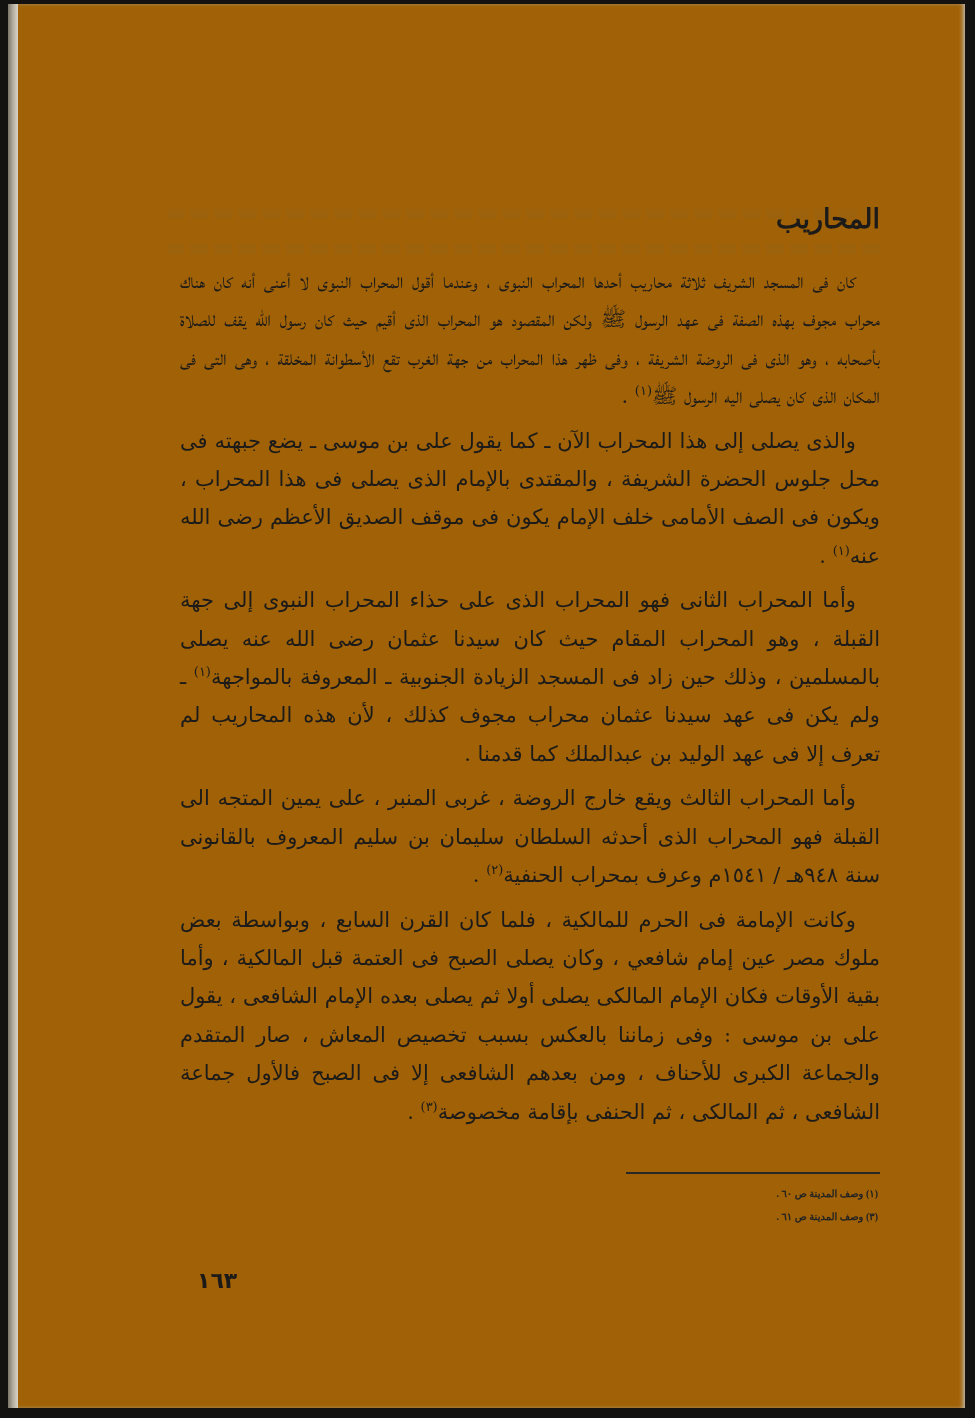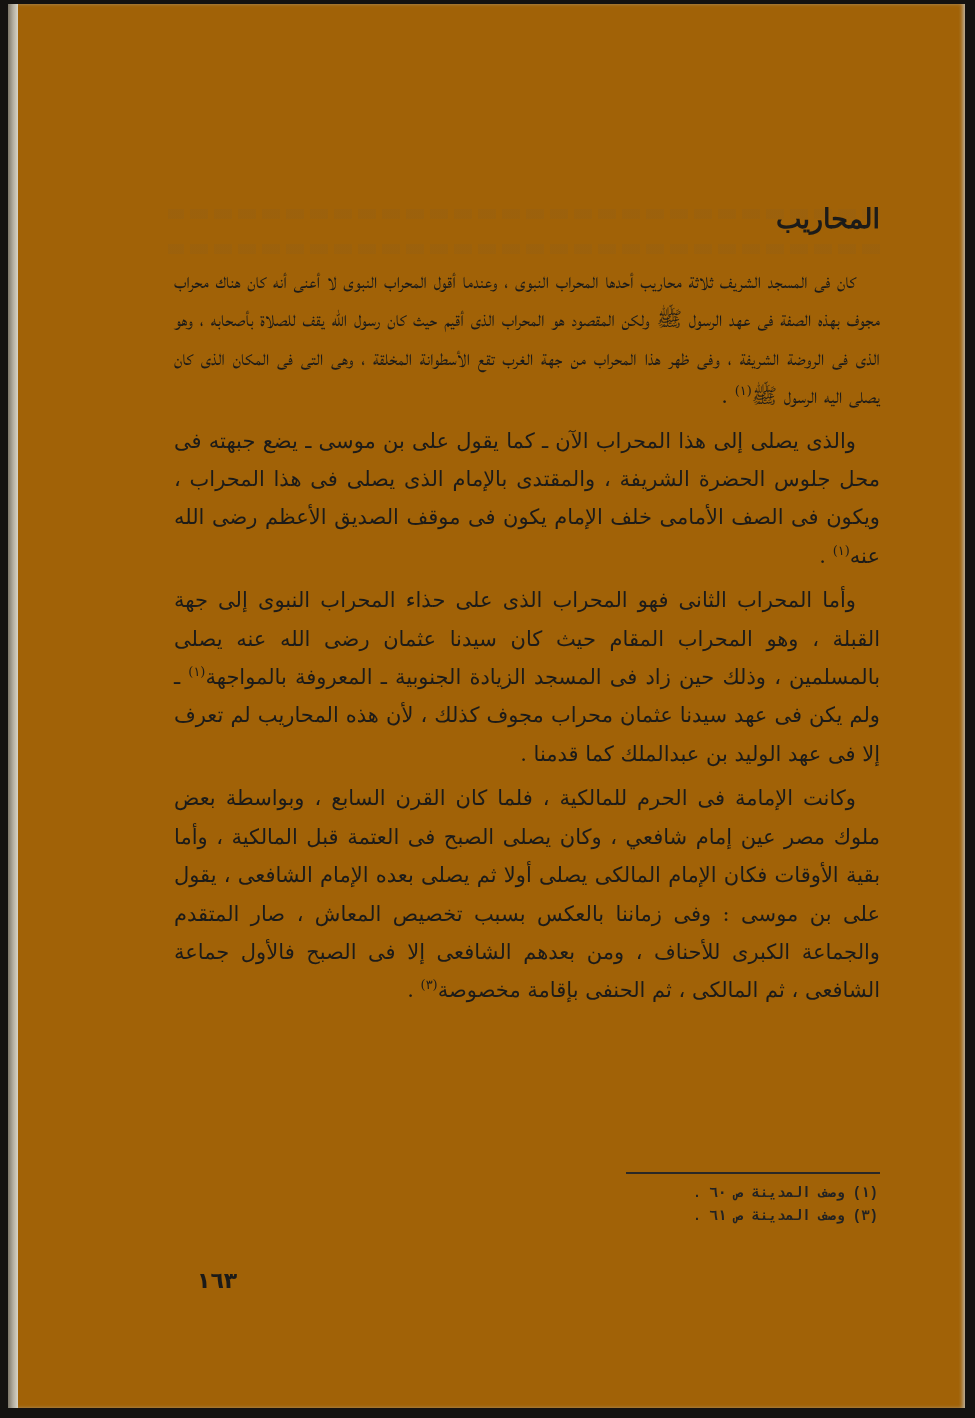--- a/index.html
+++ b/index.html
@@ -17,30 +17,30 @@
   }
   .content {
     position:absolute; left:160px; top:196px; width:712px;
     direction:rtl; text-align:justify; color:#1c1b19;
     font-family:"DejaVu Serif", serif;
   }
   .heading {
     font-size:27px; font-weight:bold; margin:0 0 24px 0; line-height:38px;
   }
   .para {
-    font-size:21px; line-height:38.4px; margin:0 0 6px 6px; text-indent:24px;
+    font-size:21px; line-height:38.4px; margin:0 0 6px 12px; text-indent:24px;
     text-align-last:right;
   }
   .fn-ref { font-size:13px; vertical-align:super; line-height:0; }
   .footnote-rule {
     position:absolute; left:618px; top:1168px; width:254px; height:2px; background:#2a2826;
   }
   .footnotes {
     position:absolute; left:560px; top:1178px; width:310px; direction:rtl; text-align:right;
-    font-family:Liberation Mono, monospace; font-size:14px; font-weight:bold; color:#222;
+    font-family:Liberation Serif, serif; font-size:10px; font-weight:bold; color:#222;
     line-height:23px;
   }
   .footnote { margin:0; }
   .page-number {
     position:absolute; left:166px; top:1264px; direction:rtl;
     font-family:"DejaVu Sans", sans-serif; font-size:22px; font-weight:bold; color:#1b1a18;margin-left:23px;
   }
   .bleed {
     position:absolute; left:160px; width:712px; height:10px; opacity:0.06;
     background:repeating-linear-gradient(to left,#555 0 18px,transparent 18px 24px);
@@ -57,20 +57,21 @@
 
   <div class="content">
     <h1 class="heading">المحاريب</h1>
 
     <p class="para"><span>كان فى المسجد الشريف ثلاثة محاريب أحدها المحراب النبوى ، وعندما أقول المحراب النبوى لا أعنى أنه كان هناك محراب مجوف بهذه الصفة فى عهد الرسول ﷺ ولكن المقصود هو المحراب الذى أقيم حيث كان رسول الله يقف للصلاة بأصحابه ، وهو الذى فى الروضة الشريفة ، وفى ظهر هذا المحراب من جهة الغرب تقع الأسطوانة المخلقة ، وهى التى فى المكان الذى كان يصلى اليه الرسول ﷺ</span><span class="fn-ref">(١)</span><span> .</span></p>
 
     <p class="para"><span>والذى يصلى إلى هذا المحراب الآن ـ كما يقول على بن موسى ـ يضع جبهته فى محل جلوس الحضرة الشريفة ، والمقتدى بالإمام الذى يصلى فى هذا المحراب ، ويكون فى الصف الأمامى خلف الإمام يكون فى موقف الصديق الأعظم رضى الله عنه</span><span class="fn-ref">(١)</span><span> .</span></p>
 
     <p class="para"><span>وأما المحراب الثانى فهو المحراب الذى على حذاء المحراب النبوى إلى جهة القبلة ، وهو المحراب المقام حيث كان سيدنا عثمان رضى الله عنه يصلى بالمسلمين ، وذلك حين زاد فى المسجد الزيادة الجنوبية ـ المعروفة بالمواجهة</span><span class="fn-ref">(١)</span><span> ـ ولم يكن فى عهد سيدنا عثمان محراب مجوف كذلك ، لأن هذه المحاريب لم تعرف إلا فى عهد الوليد بن عبدالملك كما قدمنا .</span></p>
 
+    <p class="para"><span>وأما المحراب الثالث ويقع خارج الروضة ، غربى المنبر ، على يمين المتجه الى القبلة فهو المحراب الذى أحدثه السلطان سليمان بن سليم المعروف بالقانونى سنة ٩٤٨هـ / ١٥٤١م وعرف بمحراب الحنفية</span><span class="fn-ref">(٢)</span><span> .</span></p>
 
     <p class="para"><span>وكانت الإمامة فى الحرم للمالكية ، فلما كان القرن السابع ، وبواسطة بعض ملوك مصر عين إمام شافعي ، وكان يصلى الصبح فى العتمة قبل المالكية ، وأما بقية الأوقات فكان الإمام المالكى يصلى أولا ثم يصلى بعده الإمام الشافعى ، يقول على بن موسى : وفى زماننا بالعكس بسبب تخصيص المعاش ، صار المتقدم والجماعة الكبرى للأحناف ، ومن بعدهم الشافعى إلا فى الصبح فالأول جماعة الشافعى ، ثم المالكى ، ثم الحنفى بإقامة مخصوصة</span><span class="fn-ref">(٣)</span><span> .</span></p>
   </div>
 
   <div class="footnote-rule"></div>
   <div class="footnotes">
     <p class="footnote">(١) وصف المدينة ص ٦٠ .</p>
     <p class="footnote">(٣) وصف المدينة ص ٦١ .</p>
   </div>
 

